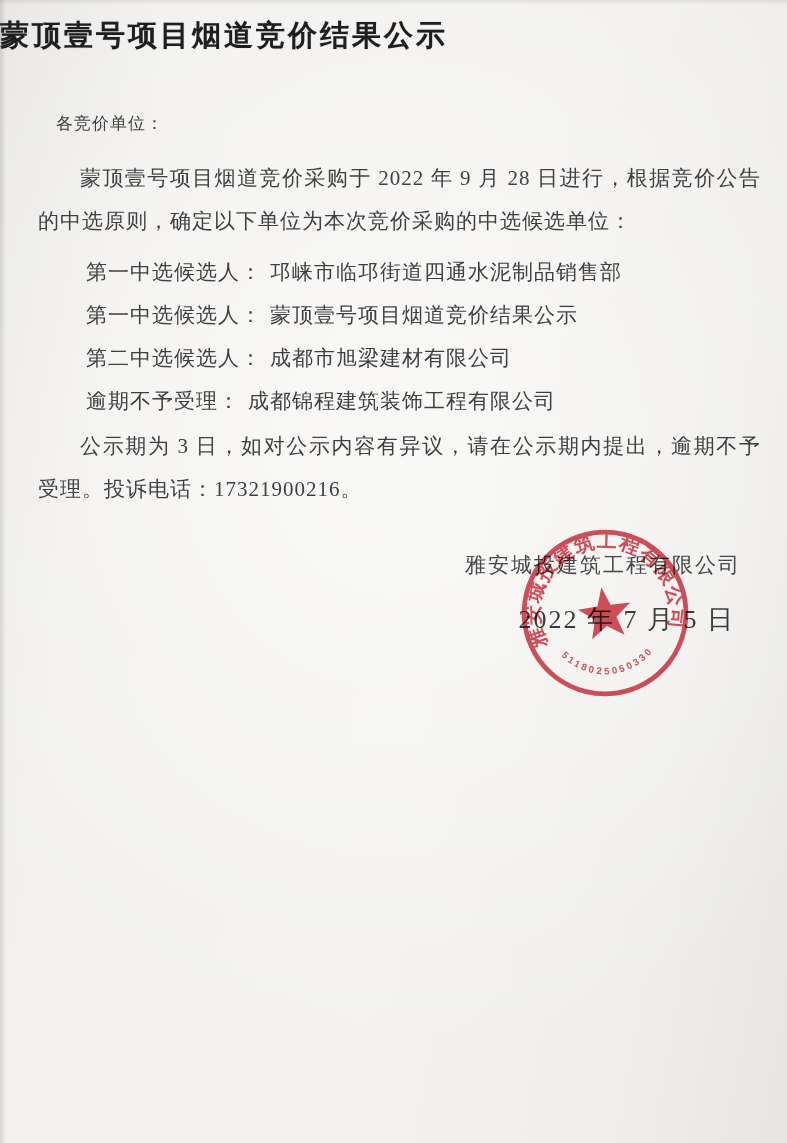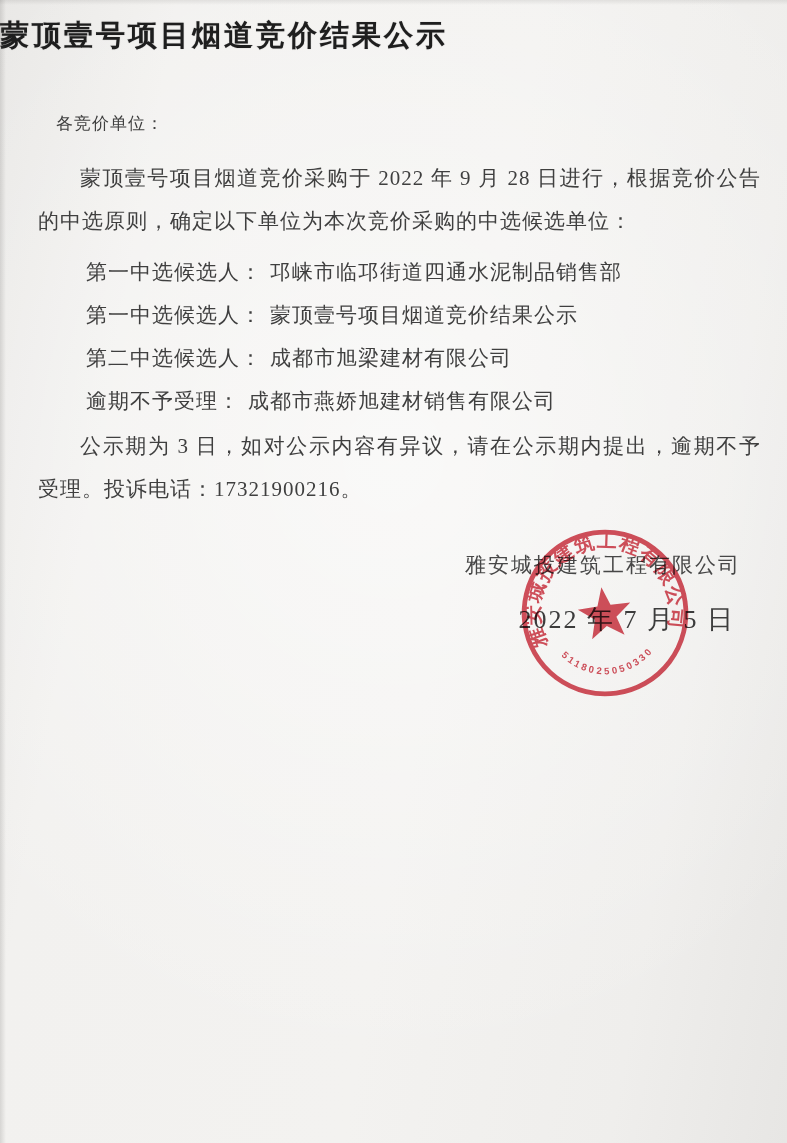--- a/index.html
+++ b/index.html
@@ -119,21 +119,21 @@
     <li class="candidate-row">
       <span>第一中选候选人：</span><span class="candidate-name">邛崃市临邛街道四通水泥制品销售部</span>
     </li>
     <li class="candidate-row">
       <span>第一中选候选人：</span><span class="candidate-name">蒙顶壹号项目烟道竞价结果公示</span>
     </li>
     <li class="candidate-row">
       <span>第二中选候选人：</span><span class="candidate-name">成都市旭梁建材有限公司</span>
     </li>
     <li class="candidate-row">
-      <span>逾期不予受理：</span><span class="candidate-name">成都市燕娇旭建材销售有限公司</span>
+      <span>逾期不予受理：</span><span class="candidate-name">成都锦程建筑装饰工程有限公司</span>
     </li>
   </ul>
 
   <p class="para notice">公示期为 3 日，如对公示内容有异议，请在公示期内提出，逾期不予受理。投诉电话：17321900216。</p>
 
   <div class="signature-company">雅安城投建筑工程有限公司</div>
   <div class="signature-date">2022 年 7 月 5 日</div>
 
   <div class="stamp">
     <svg viewBox="0 0 200 200">

